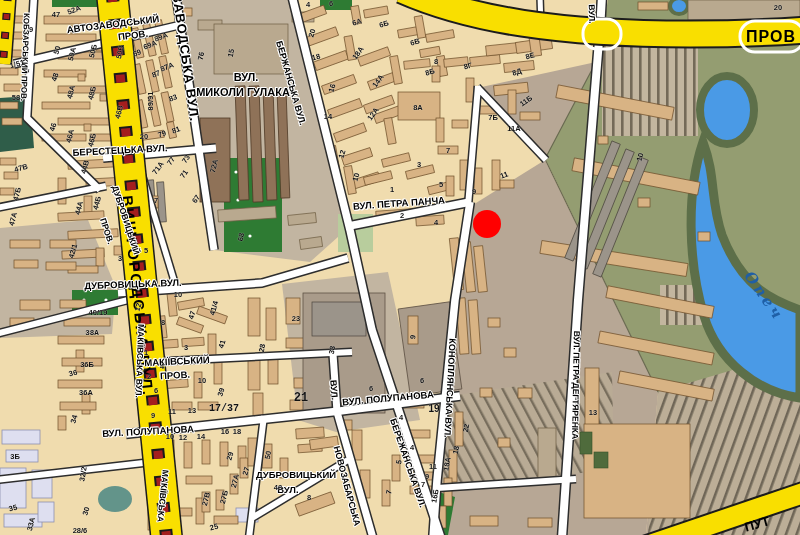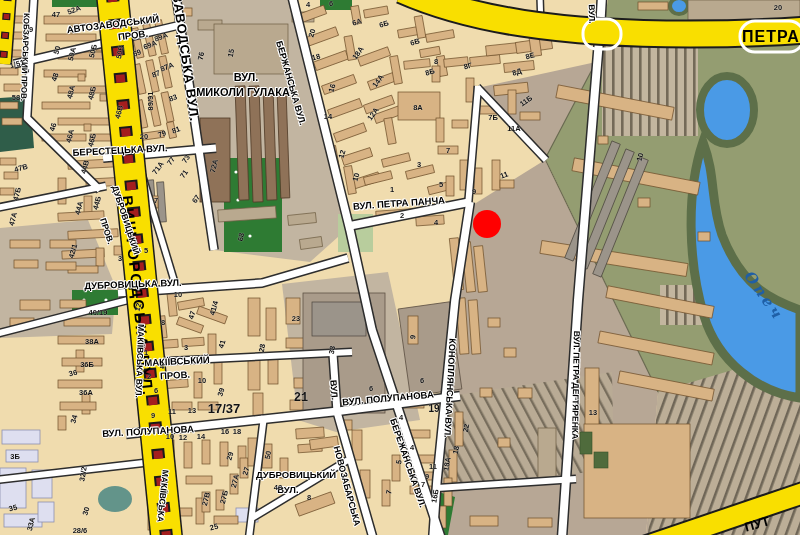--- a/index.html
+++ b/index.html
@@ -422,21 +422,21 @@
       <div class="lbl" style="left: 388px; top: 398px; font-size: 9.5px; transform: translate(-50%, -50%) rotate(-5deg);">ВУЛ. ПОЛУПАНОВА</div>
       <div class="lbl" style="left: 296px; top: 474px; font-size: 9.5px; transform: translate(-50%, -50%) rotate(0deg);">ДУБРОВИЦЬКИЙ</div>
       <div class="lbl" style="left: 288px; top: 489px; font-size: 9.5px; transform: translate(-50%, -50%) rotate(0deg);">ВУЛ.</div>
       <div class="lbl" style="left: 347px; top: 486px; font-size: 9px; transform: translate(-50%, -50%) rotate(75deg);">НОВОЗАБАРСЬКА</div>
       <div class="lbl" style="left: 334px; top: 390px; font-size: 9px; transform: translate(-50%, -50%) rotate(85deg);">ВУЛ.</div>
       <div class="lbl" style="left: 408px; top: 463px; font-size: 9px; transform: translate(-50%, -50%) rotate(71deg);">БЕРЕЖАНСЬКА ВУЛ.</div>
       <div class="lbl" style="left: 399px; top: 203px; font-size: 9.5px; transform: translate(-50%, -50%) rotate(-4deg);">ВУЛ. ПЕТРА ПАНЧА</div>
       <div class="lbl" style="left: 450px; top: 388px; font-size: 9px; transform: translate(-50%, -50%) rotate(93deg);">КОНОПЛЯНСЬКА ВУЛ.</div>
       <div class="lbl" style="left: 576px; top: 385px; font-size: 8.5px; transform: translate(-50%, -50%) rotate(91deg);">ВУЛ. ПЕТРА ДЕГТЯРЕНКА</div>
       <div class="lbl" style="left: 592px; top: 14px; font-size: 8.5px; transform: translate(-50%, -50%) rotate(88deg);">ВУЛ.</div>
-      <div class="lbl onroad" style="left: 771px; top: 37px; font-size: 16px; letter-spacing: 1px; transform: translate(-50%, -50%) rotate(0deg);">ПЕТРА</div>
+      <div class="lbl onroad" style="left: 771px; top: 37px; font-size: 16px; letter-spacing: 1px; transform: translate(-50%, -50%) rotate(0deg);">ПРОВ</div>
       <div class="lbl onroad" style="left: 757px; top: 524px; font-size: 13px; transform: translate(-50%, -50%) rotate(-15deg);">ПУТ</div>
       <div class="lbl river" style="left: 764px; top: 296px; font-size: 15px; letter-spacing: 3px; transform: translate(-50%, -50%) rotate(55deg);">Опеч</div>
       <div class="blbl" style="left: 56px; top: 14px; font-size: 7.5px; transform: translate(-50%, -50%) rotate(0deg);">47</div>
       <div class="blbl" style="left: 74px; top: 10px; font-size: 7.5px; transform: translate(-50%, -50%) rotate(-20deg);">52А</div>
       <div class="blbl" style="left: 57px; top: 50px; font-size: 7.5px; transform: translate(-50%, -50%) rotate(-75deg);">50</div>
       <div class="blbl" style="left: 72px; top: 54px; font-size: 7.5px; transform: translate(-50%, -50%) rotate(-75deg);">50А</div>
       <div class="blbl" style="left: 93px; top: 51px; font-size: 7.5px; transform: translate(-50%, -50%) rotate(-75deg);">50Б</div>
       <div class="blbl" style="left: 120px; top: 52px; font-size: 7.5px; transform: translate(-50%, -50%) rotate(-75deg);">50В</div>
       <div class="blbl" style="left: 55px; top: 77px; font-size: 7.5px; transform: translate(-50%, -50%) rotate(-75deg);">48</div>
       <div class="blbl" style="left: 71px; top: 92px; font-size: 7.5px; transform: translate(-50%, -50%) rotate(-75deg);">48А</div>
@@ -476,21 +476,21 @@
       <div class="blbl" style="left: 186px; top: 159px; font-size: 7.5px; transform: translate(-50%, -50%) rotate(-55deg);">73</div>
       <div class="blbl" style="left: 184px; top: 174px; font-size: 7.5px; transform: translate(-50%, -50%) rotate(-55deg);">71</div>
       <div class="blbl" style="left: 196px; top: 199px; font-size: 7.5px; transform: translate(-50%, -50%) rotate(-55deg);">67</div>
       <div class="blbl" style="left: 241px; top: 237px; font-size: 7.5px; transform: translate(-50%, -50%) rotate(-80deg);">68</div>
       <div class="blbl" style="left: 98px; top: 312px; font-size: 7.5px; transform: translate(-50%, -50%) rotate(0deg);">40/19</div>
       <div class="blbl" style="left: 178px; top: 294px; font-size: 7.5px; transform: translate(-50%, -50%) rotate(0deg);">10</div>
       <div class="blbl" style="left: 138px; top: 307px; font-size: 7.5px; transform: translate(-50%, -50%) rotate(-75deg);">12</div>
       <div class="blbl" style="left: 163px; top: 322px; font-size: 7.5px; transform: translate(-50%, -50%) rotate(0deg);">8</div>
       <div class="blbl" style="left: 192px; top: 315px; font-size: 7.5px; transform: translate(-50%, -50%) rotate(-75deg);">47</div>
       <div class="blbl" style="left: 214px; top: 308px; font-size: 7.5px; transform: translate(-50%, -50%) rotate(-75deg);">41/4</div>
-      <div class="blbl" style="left: 92px; top: 341px; font-size: 7.5px; transform: translate(-50%, -50%) rotate(0deg);">38А</div>
+      <div class="blbl" style="left: 92px; top: 333px; font-size: 7.5px; transform: translate(-50%, -50%) rotate(0deg); font-family: Liberation Mono, monospace;">38А</div>
       <div class="blbl" style="left: 87px; top: 364px; font-size: 7.5px; transform: translate(-50%, -50%) rotate(0deg);">36Б</div>
       <div class="blbl" style="left: 73px; top: 373px; font-size: 7.5px; transform: translate(-50%, -50%) rotate(-15deg);">36</div>
       <div class="blbl" style="left: 86px; top: 392px; font-size: 7.5px; transform: translate(-50%, -50%) rotate(0deg);">36А</div>
       <div class="blbl" style="left: 74px; top: 419px; font-size: 7.5px; transform: translate(-50%, -50%) rotate(-75deg);">34</div>
       <div class="blbl" style="left: 15px; top: 456px; font-size: 7.5px; transform: translate(-50%, -50%) rotate(0deg);">3Б</div>
       <div class="blbl" style="left: 13px; top: 508px; font-size: 7.5px; transform: translate(-50%, -50%) rotate(-15deg);">35</div>
       <div class="blbl" style="left: 31px; top: 524px; font-size: 7.5px; transform: translate(-50%, -50%) rotate(-75deg);">33А</div>
       <div class="blbl" style="left: 83px; top: 474px; font-size: 7.5px; transform: translate(-50%, -50%) rotate(-80deg);">32/2</div>
       <div class="blbl" style="left: 86px; top: 511px; font-size: 7.5px; transform: translate(-50%, -50%) rotate(-75deg);">30</div>
       <div class="blbl" style="left: 80px; top: 530px; font-size: 7.5px; transform: translate(-50%, -50%) rotate(0deg);">28/6</div>
@@ -503,21 +503,21 @@
       <div class="blbl" style="left: 149px; top: 376px; font-size: 7.5px; transform: translate(-50%, -50%) rotate(0deg);">2</div>
       <div class="blbl" style="left: 162px; top: 366px; font-size: 7.5px; transform: translate(-50%, -50%) rotate(0deg);">4</div>
       <div class="blbl" style="left: 156px; top: 390px; font-size: 7.5px; transform: translate(-50%, -50%) rotate(0deg);">6</div>
       <div class="blbl" style="left: 202px; top: 380px; font-size: 7.5px; transform: translate(-50%, -50%) rotate(0deg);">10</div>
       <div class="blbl" style="left: 221px; top: 392px; font-size: 7.5px; transform: translate(-50%, -50%) rotate(-75deg);">39</div>
       <div class="blbl" style="left: 222px; top: 344px; font-size: 7.5px; transform: translate(-50%, -50%) rotate(-75deg);">41</div>
       <div class="blbl" style="left: 186px; top: 347px; font-size: 7.5px; transform: translate(-50%, -50%) rotate(0deg);">3</div>
       <div class="blbl" style="left: 153px; top: 415px; font-size: 7.5px; transform: translate(-50%, -50%) rotate(0deg);">9</div>
       <div class="blbl" style="left: 172px; top: 411px; font-size: 7.5px; transform: translate(-50%, -50%) rotate(0deg);">11</div>
       <div class="blbl" style="left: 192px; top: 410px; font-size: 7.5px; transform: translate(-50%, -50%) rotate(0deg);">13</div>
-      <div class="blbl" style="left: 224px; top: 408px; font-size: 13px; transform: translate(-50%, -50%) rotate(0deg);">17/37</div>
+      <div class="blbl" style="left: 224px; top: 408px; font-size: 10px; transform: translate(-50%, -50%) rotate(0deg); font-family: Liberation Mono, monospace;">17/37</div>
       <div class="blbl" style="left: 170px; top: 436px; font-size: 7.5px; transform: translate(-50%, -50%) rotate(0deg);">10</div>
       <div class="blbl" style="left: 183px; top: 437px; font-size: 7.5px; transform: translate(-50%, -50%) rotate(0deg);">12</div>
       <div class="blbl" style="left: 201px; top: 436px; font-size: 7.5px; transform: translate(-50%, -50%) rotate(0deg);">14</div>
       <div class="blbl" style="left: 225px; top: 431px; font-size: 7.5px; transform: translate(-50%, -50%) rotate(0deg);">16</div>
       <div class="blbl" style="left: 237px; top: 431px; font-size: 7.5px; transform: translate(-50%, -50%) rotate(0deg);">18</div>
       <div class="blbl" style="left: 230px; top: 456px; font-size: 7.5px; transform: translate(-50%, -50%) rotate(-75deg);">29</div>
       <div class="blbl" style="left: 246px; top: 471px; font-size: 7.5px; transform: translate(-50%, -50%) rotate(-75deg);">27</div>
       <div class="blbl" style="left: 235px; top: 481px; font-size: 7.5px; transform: translate(-50%, -50%) rotate(-75deg);">27А</div>
       <div class="blbl" style="left: 224px; top: 497px; font-size: 7.5px; transform: translate(-50%, -50%) rotate(-75deg);">27Б</div>
       <div class="blbl" style="left: 206px; top: 499px; font-size: 7.5px; transform: translate(-50%, -50%) rotate(-75deg);">27В</div>

